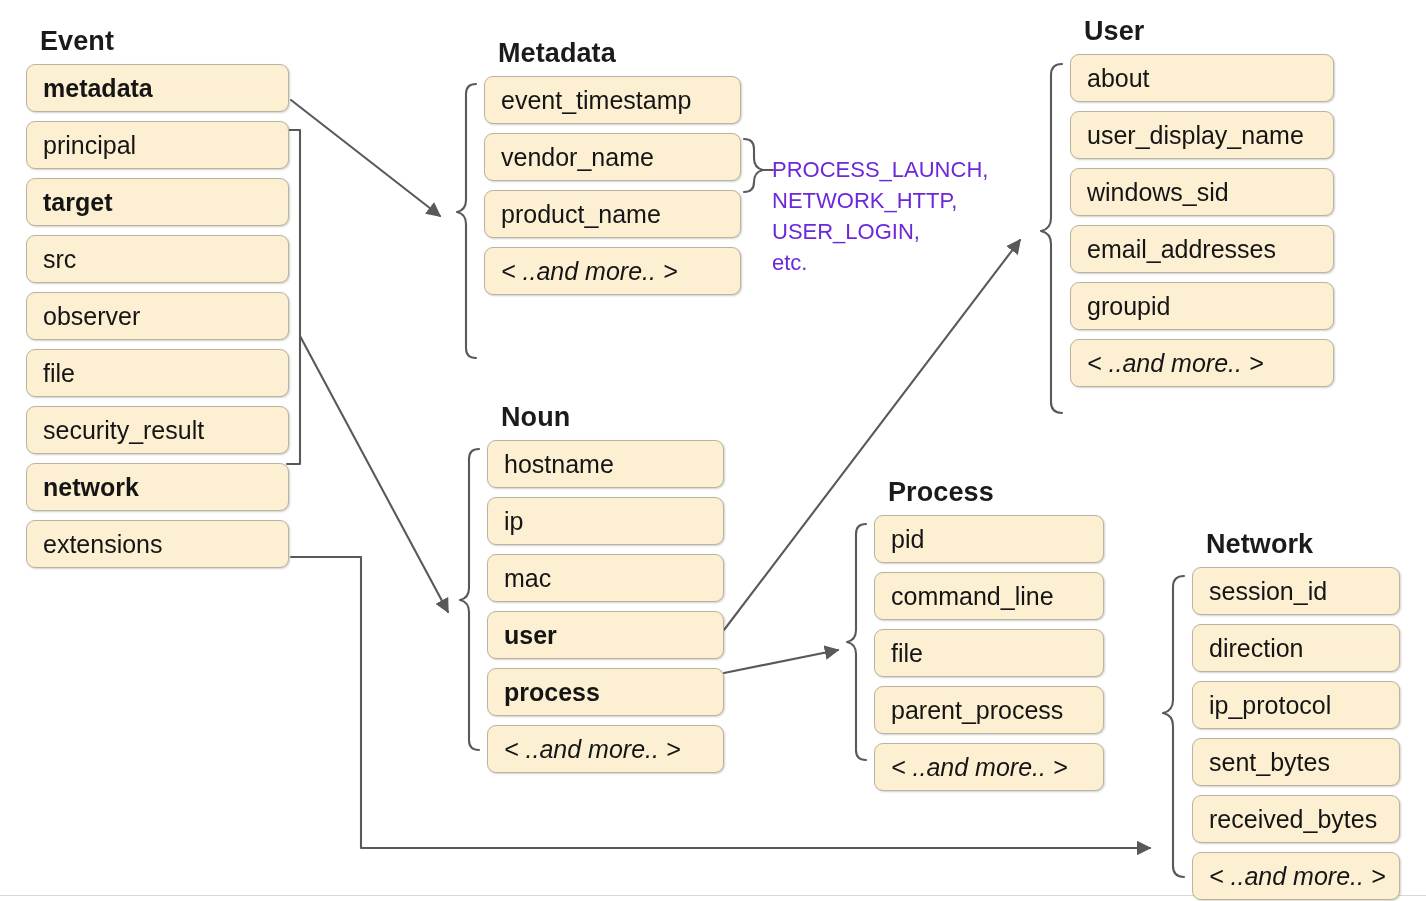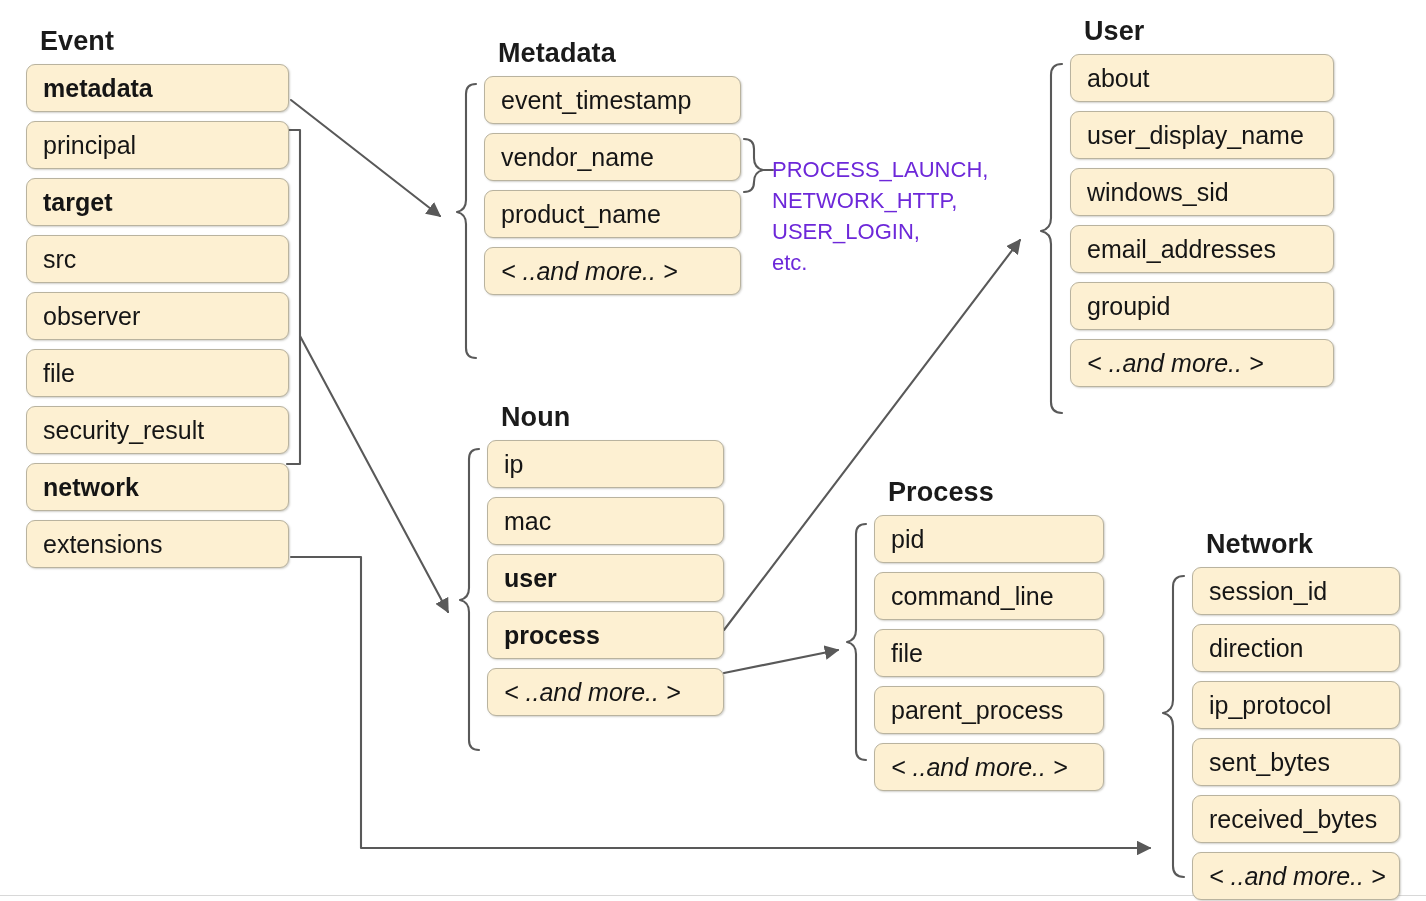--- a/index.html
+++ b/index.html
@@ -210,20 +210,21 @@
       <div class="field">windows_sid</div>
       <div class="field">email_addresses</div>
       <div class="field">groupid</div>
       <div class="field more">&lt; ..and more.. &gt;</div>
     </div>
   </div>
 
   <div class="group" style="left:487px; top:404px; width:237px;">
     <div class="group-title">Noun</div>
     <div class="fields">
+      <div class="field">hostname</div>
       <div class="field">ip</div>
       <div class="field">mac</div>
       <div class="field bold">user</div>
       <div class="field bold">process</div>
       <div class="field more">&lt; ..and more.. &gt;</div>
     </div>
   </div>
 
   <div class="group" style="left:874px; top:479px; width:230px;">
     <div class="group-title">Process</div>

